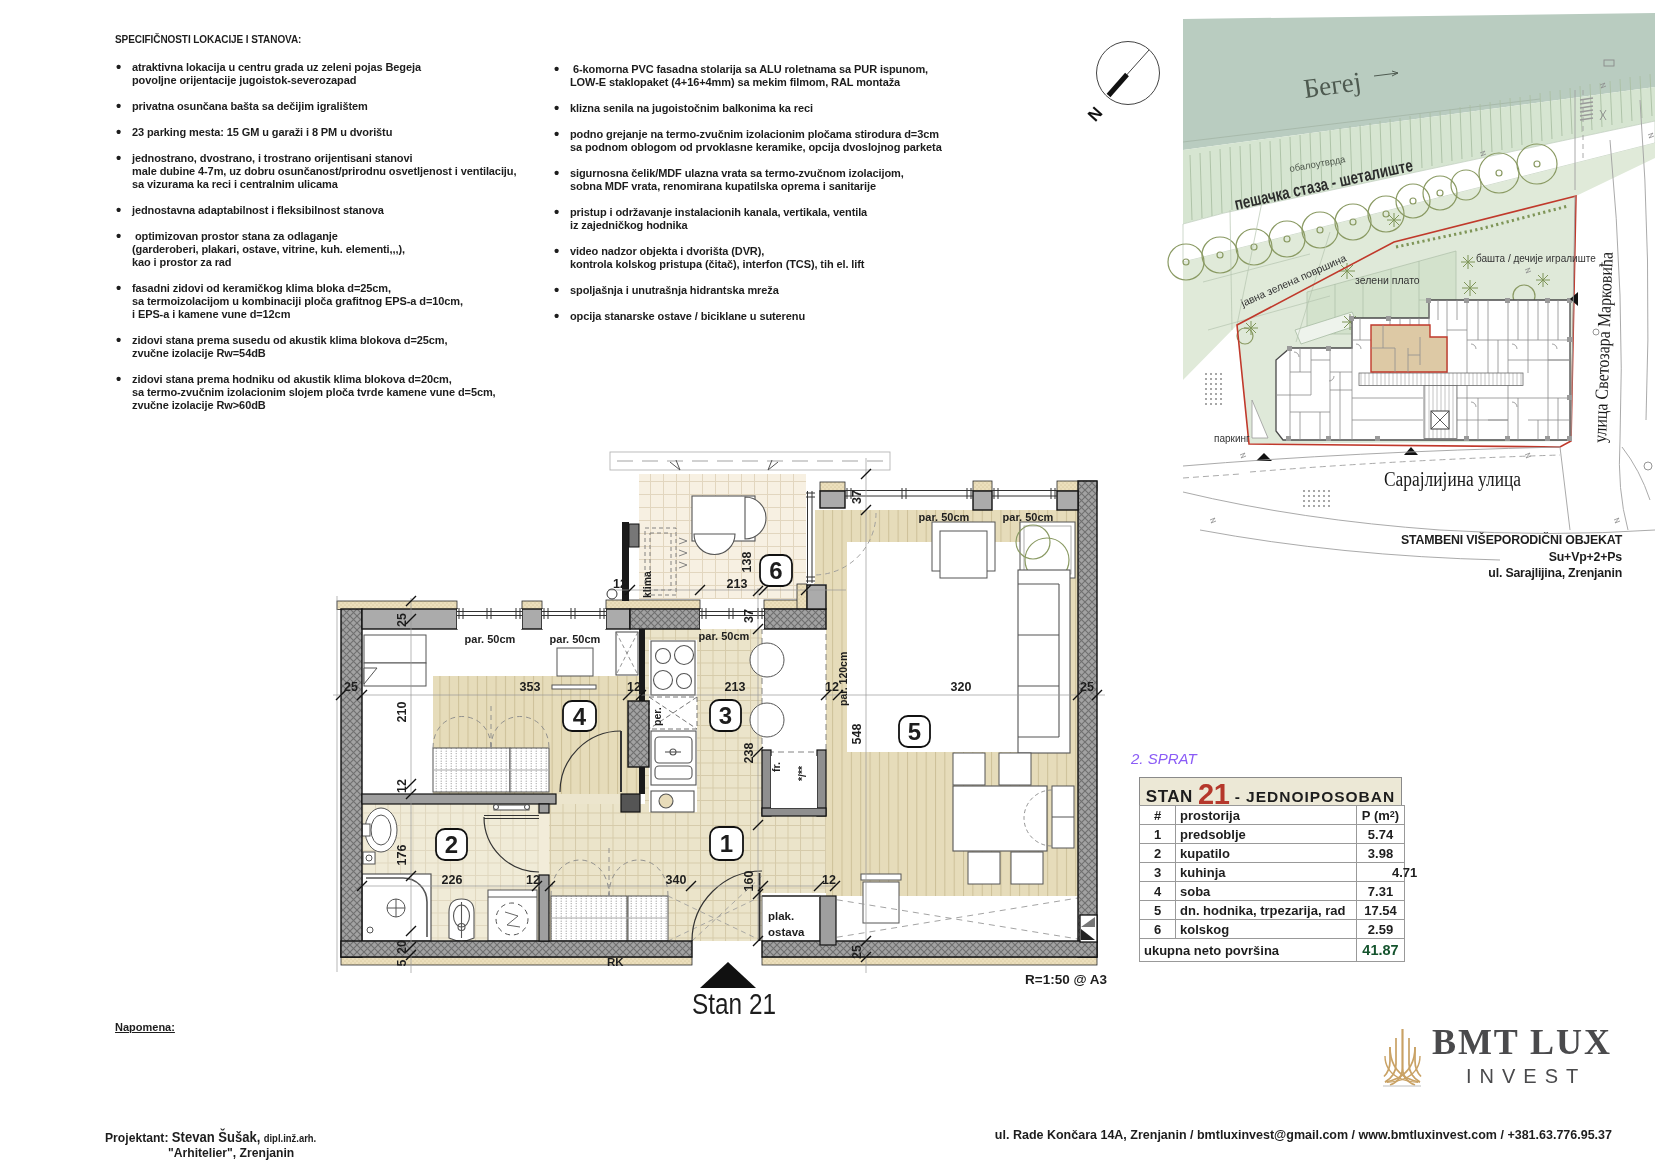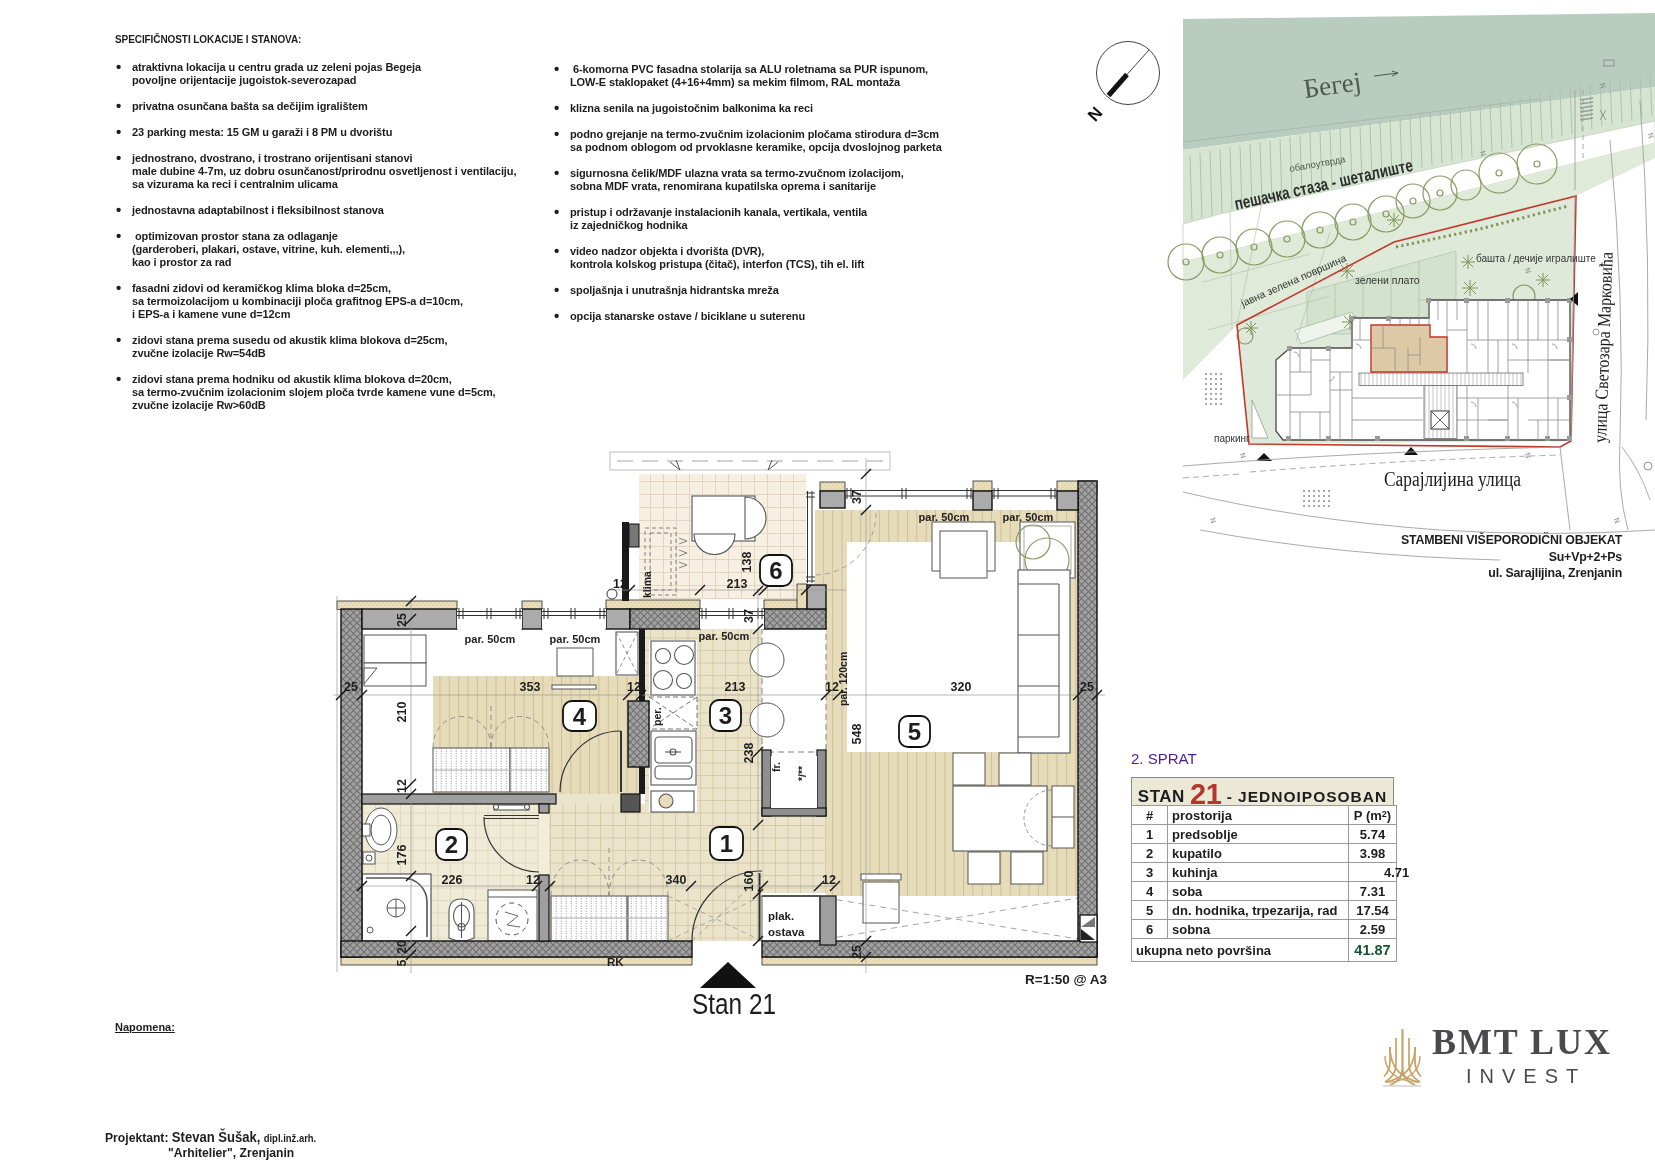--- a/index.html
+++ b/index.html
@@ -3,21 +3,21 @@
 <meta charset="utf-8">
 <style>
   html,body{margin:0;padding:0;background:#fff;}
   #page{position:relative;width:1655px;height:1170px;background:#fff;overflow:hidden;
         font-family:"Liberation Sans",sans-serif;color:#1d1d1d;}
   .abs{position:absolute;}
   .speclist{font-size:11px;line-height:13px;font-weight:bold;color:#1d1d1d;letter-spacing:-0.1px;width:440px;}
   .speclist p{margin:0 0 13px 0;position:relative;padding-left:17px;}
   .speclist p .b{position:absolute;left:1px;top:-1px;font-size:15px;}
   .subt{font-size:13px;font-weight:bold;line-height:16.5px;text-align:right;letter-spacing:-0.2px;transform:scaleX(0.95);transform-origin:right top;}
-  .tablewrap{font-weight:bold;}
+  .tablewrap{font-weight:bold;margin-left:8px;}
   table.areas{border-collapse:collapse;table-layout:fixed;width:263px;}
   table.areas td{border:1px solid #999;font-size:13px;padding:0 4px;height:18px;
        font-weight:bold;color:#1d1d1d;}
   .napo{font-size:11px;line-height:13px;font-weight:bold;width:420px;text-decoration:underline;}
 </style>
 </head>
 <body>
 <div id="page">
 
   <div class="abs" style="left:115px;top:33px;font-size:11.5px;font-weight:bold;letter-spacing:-0.1px;transform:scaleX(0.87);transform-origin:left top;">SPECIFIČNOSTI LOKACIJE I STANOVA:</div>
@@ -40,21 +40,21 @@
     <p><span class="b">•</span>podno grejanje na termo-zvučnim izolacionim pločama stirodura d=3cm<br>sa podnom oblogom od prvoklasne keramike, opcija dvoslojnog parketa</p>
     <p><span class="b">•</span>sigurnosna čelik/MDF ulazna vrata sa termo-zvučnom izolacijom,<br>sobna MDF vrata, renomirana kupatilska oprema i sanitarije</p>
     <p><span class="b">•</span>pristup i održavanje instalacionih kanala, vertikala, ventila<br>iz zajedničkog hodnika</p>
     <p><span class="b">•</span>video nadzor objekta i dvorišta (DVR),<br>kontrola kolskog pristupa (čitač), interfon (TCS), tih el. lift</p>
     <p><span class="b">•</span>spoljašnja i unutrašnja hidrantska mreža</p>
     <p><span class="b">•</span>opcija stanarske ostave / biciklane u suterenu</p>
   </div>
 
   <div class="abs subt" style="left:1380px;top:532px;width:242px;">STAMBENI VIŠEPORODIČNI OBJEKAT<br>Su+Vp+2+Ps<br>ul. Sarajlijina, Zrenjanin</div>
 
-  <div class="abs" style="left:1131px;top:750px;font-size:15px;color:#4c1d95;">2. SPRAT</div>
+  <div class="abs" style="left:1131px;top:750px;font-size:15px;color:#8b5cf6;font-style:italic;">2. SPRAT</div>
 
   <div class="abs tablewrap" style="left:1131px;top:777px;width:263px;">
 
     <div style="box-sizing:border-box;width:263px;height:28px;background:#ece8d6;border:1px solid #8a8a8a;border-bottom:none;text-align:center;white-space:nowrap;overflow:hidden;">
       <span style="font-size:17px;font-weight:bold;letter-spacing:0.5px;vertical-align:-8px;">STAN </span><span style="font-size:29px;font-weight:bold;color:#b5372b;letter-spacing:-0.5px;vertical-align:-10px;">21</span><span style="font-size:15.5px;font-weight:bold;letter-spacing:1px;vertical-align:-8px;"> - JEDNOIPOSOBAN</span>
     </div>
 
     <table class="areas">
       <tbody>
           <tr>
@@ -82,35 +82,36 @@
             <td>soba</td>
             <td style="text-align:center;">7.31</td>
           </tr>
       <tr>
             <td style="text-align:center;">5</td>
             <td>dn. hodnika, trpezarija, rad</td>
             <td style="text-align:center;">17.54</td>
           </tr>
       <tr>
             <td style="text-align:center;">6</td>
-            <td>sobna</td>
+            <td>kolskog</td>
             <td style="text-align:center;">2.59</td>
           </tr>
       <tr>
             <td colspan="2" style="height:22px;">ukupna neto površina</td>
             <td style="text-align:center;color:#14532d;font-size:14.5px;">41.87</td>
           </tr>
     </tbody>
       </table>
   </div>
 
   <div class="abs napo" style="left:115px;top:1021px;">Napomena:</div>
 
   <div class="abs" style="left:105px;top:1129px;font-size:13.5px;font-weight:bold;transform:scaleX(0.9);transform-origin:left top;">Projektant: <span style="font-size:14.5px;">Stevan Šušak,</span> <span style="font-size:10.5px;">dipl.inž.arh.</span><br><span style="display:inline-block;padding-left:70px;">"Arhitelier", Zrenjanin</span></div>
 
+  <div class="abs" style="left:900px;top:1128px;width:712px;text-align:right;font-size:12.5px;font-weight:bold;">ul. Rade Končara 14A, Zrenjanin / bmtluxinvest@gmail.com / www.bmtluxinvest.com / +381.63.776.95.37</div>
 
   <svg class="abs" style="left:0;top:0;" width="1655" height="1170" viewBox="0 0 1655 1170">
     <defs>
       <pattern id="hatch" width="7" height="7" patternUnits="userSpaceOnUse">
         <rect width="7" height="7" fill="#a2a2a2"></rect>
         <path d="M0,7 L7,0 M-1,1 L1,-1 M6,8 L8,6" stroke="#707070" stroke-width="1.15"></path>
         <path d="M0,0 L7,7 M6,-1 L8,1 M-1,6 L1,8" stroke="#707070" stroke-width="1.15"></path>
       </pattern>
       <pattern id="ins" width="4" height="4" patternUnits="userSpaceOnUse">
         <rect width="4" height="4" fill="#ecdfbc"></rect>

